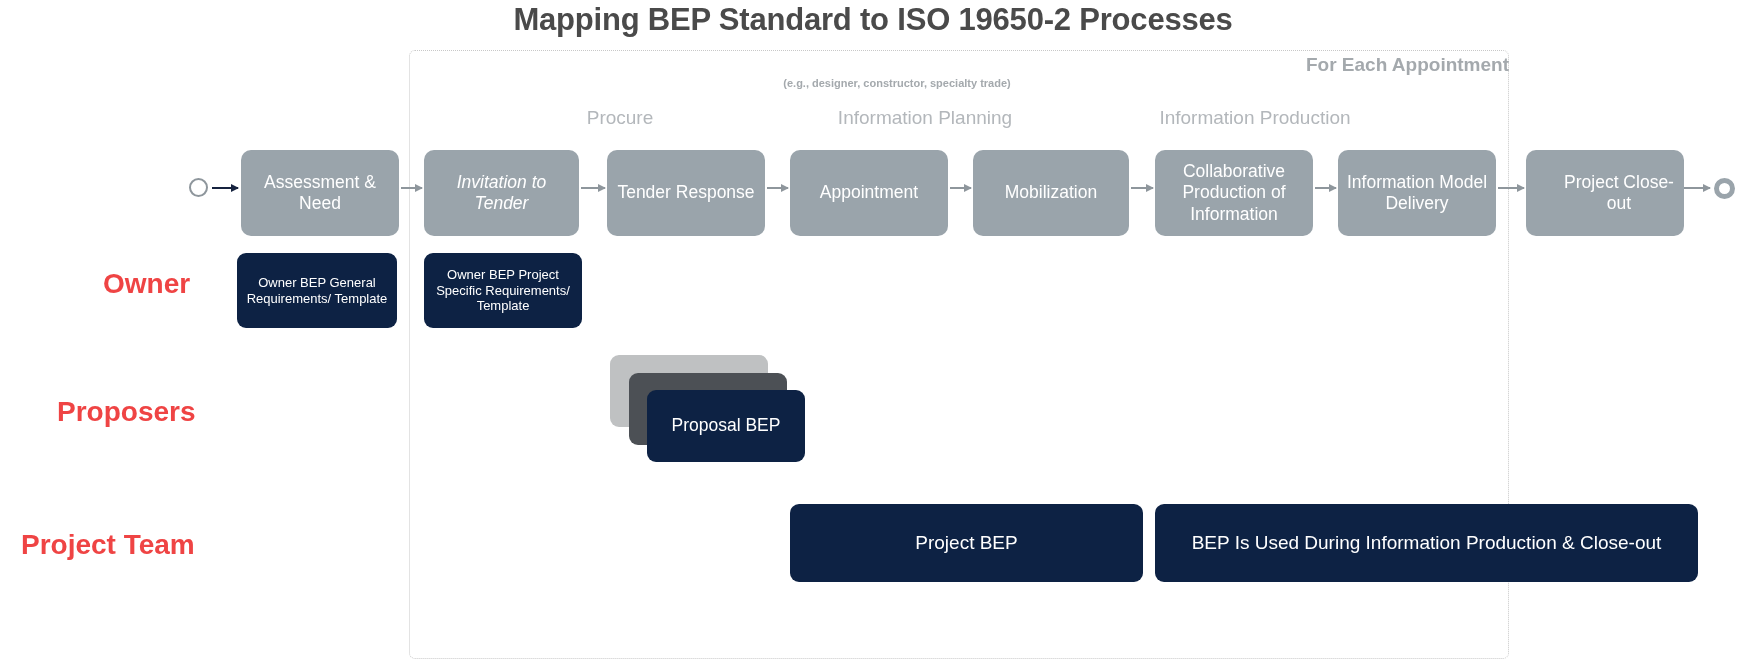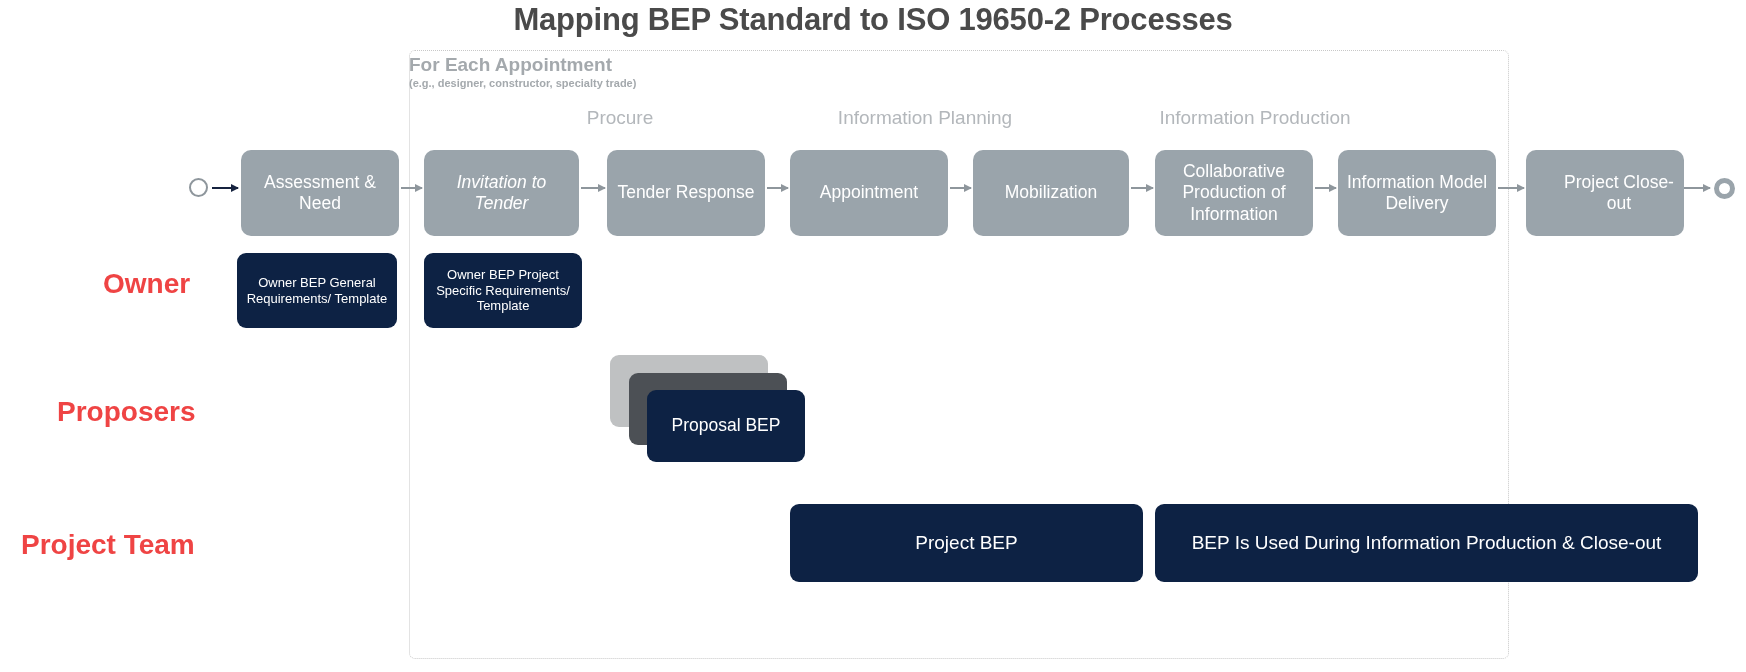--- a/index.html
+++ b/index.html
@@ -44,31 +44,31 @@
     height: 609px;
     border: 1.6px dotted #c8c8c8;
     border-radius: 6px;
     box-sizing: border-box;
   }
   .appointment-title {
     position: absolute;
     left: 409px;
     top: 54px;
     width: 1100px;
-    text-align: left;
+    text-align: right;
     font-size: 19px;
     font-weight: bold;
     color: #a4a9ad;
   }
   .appointment-sub {
     position: absolute;
     left: 409px;
     top: 77px;
     width: 976px;
-    text-align: left;
+    text-align: center;
     font-size: 11px;
     font-weight: bold;
     color: #a4a9ad;
   }
 
   
   .phase-label {
     position: absolute;
     top: 107px;
     font-size: 19px;

